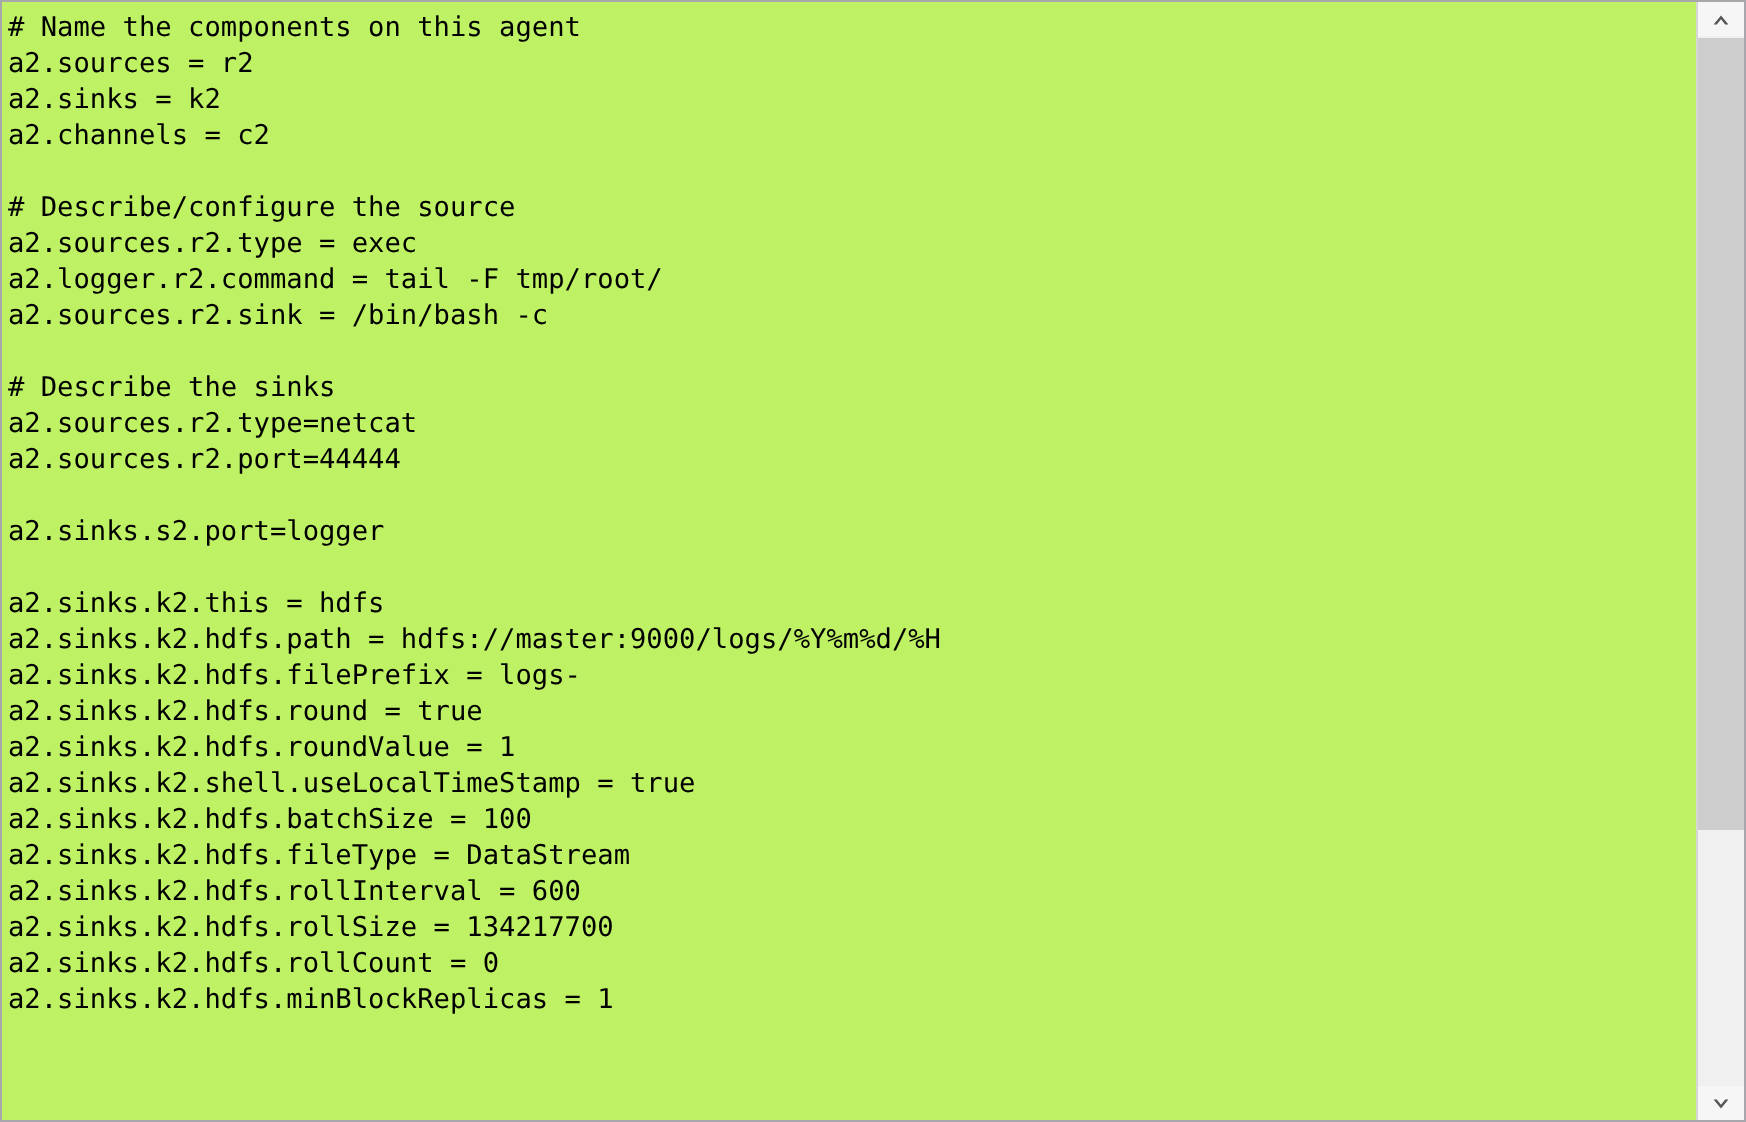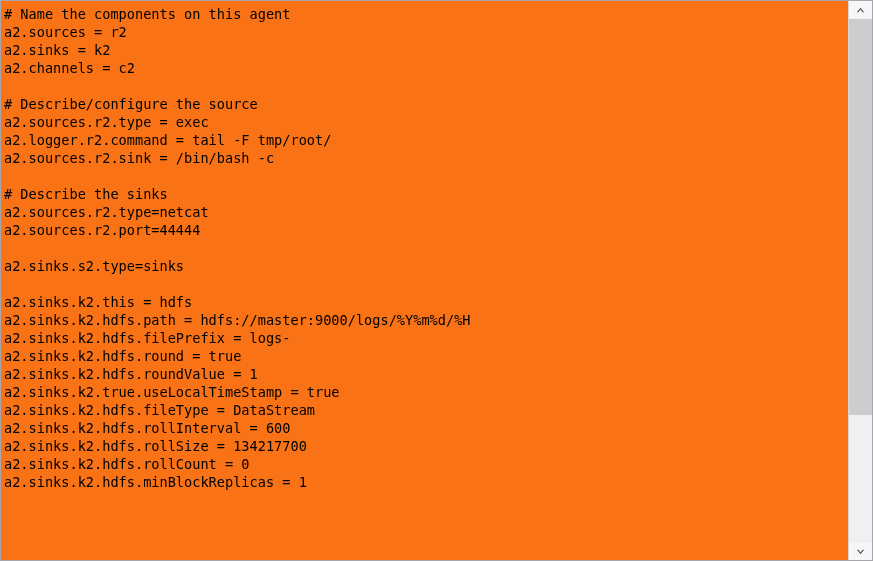--- a/index.html
+++ b/index.html
@@ -19,21 +19,21 @@
     border: 1px solid #a8a8ac;
     overflow: hidden;
   }
   #text-area {
     position: absolute;
     left: 0;
     top: 0;
     width: 847px;
     height: 559px;
     box-sizing: border-box;
-    background: #f97316;
+    background: #bef264;
     overflow: hidden;
     padding: 4px 0 0 3px;
   }
   .code-line {
     font-family: "DejaVu Sans Mono", monospace;
     font-size: 13.6px;
     line-height: 18px;
     height: 18px;
     color: #000000;
     white-space: pre;
@@ -96,28 +96,29 @@
       <div class="code-line blank">&nbsp;</div>
       <div class="code-line"># Describe/configure the source</div>
       <div class="code-line">a2.sources.r2.type = exec</div>
       <div class="code-line">a2.logger.r2.command = tail -F tmp/root/</div>
       <div class="code-line">a2.sources.r2.sink = /bin/bash -c</div>
       <div class="code-line blank">&nbsp;</div>
       <div class="code-line"># Describe the sinks</div>
       <div class="code-line">a2.sources.r2.type=netcat</div>
       <div class="code-line">a2.sources.r2.port=44444</div>
       <div class="code-line blank">&nbsp;</div>
-      <div class="code-line">a2.sinks.s2.type=sinks</div>
+      <div class="code-line">a2.sinks.s2.port=logger</div>
       <div class="code-line blank">&nbsp;</div>
       <div class="code-line">a2.sinks.k2.this = hdfs</div>
       <div class="code-line">a2.sinks.k2.hdfs.path = hdfs://master:9000/logs/%Y%m%d/%H</div>
       <div class="code-line">a2.sinks.k2.hdfs.filePrefix = logs-</div>
       <div class="code-line">a2.sinks.k2.hdfs.round = true</div>
       <div class="code-line">a2.sinks.k2.hdfs.roundValue = 1</div>
-      <div class="code-line">a2.sinks.k2.true.useLocalTimeStamp = true</div>
+      <div class="code-line">a2.sinks.k2.shell.useLocalTimeStamp = true</div>
+      <div class="code-line">a2.sinks.k2.hdfs.batchSize = 100</div>
       <div class="code-line">a2.sinks.k2.hdfs.fileType = DataStream</div>
       <div class="code-line">a2.sinks.k2.hdfs.rollInterval = 600</div>
       <div class="code-line">a2.sinks.k2.hdfs.rollSize = 134217700</div>
       <div class="code-line">a2.sinks.k2.hdfs.rollCount = 0</div>
       <div class="code-line">a2.sinks.k2.hdfs.minBlockReplicas = 1</div>
     </div>
 
   <div id="scrollbar">
     <div class="sb-button" id="sb-up">
       <span>

